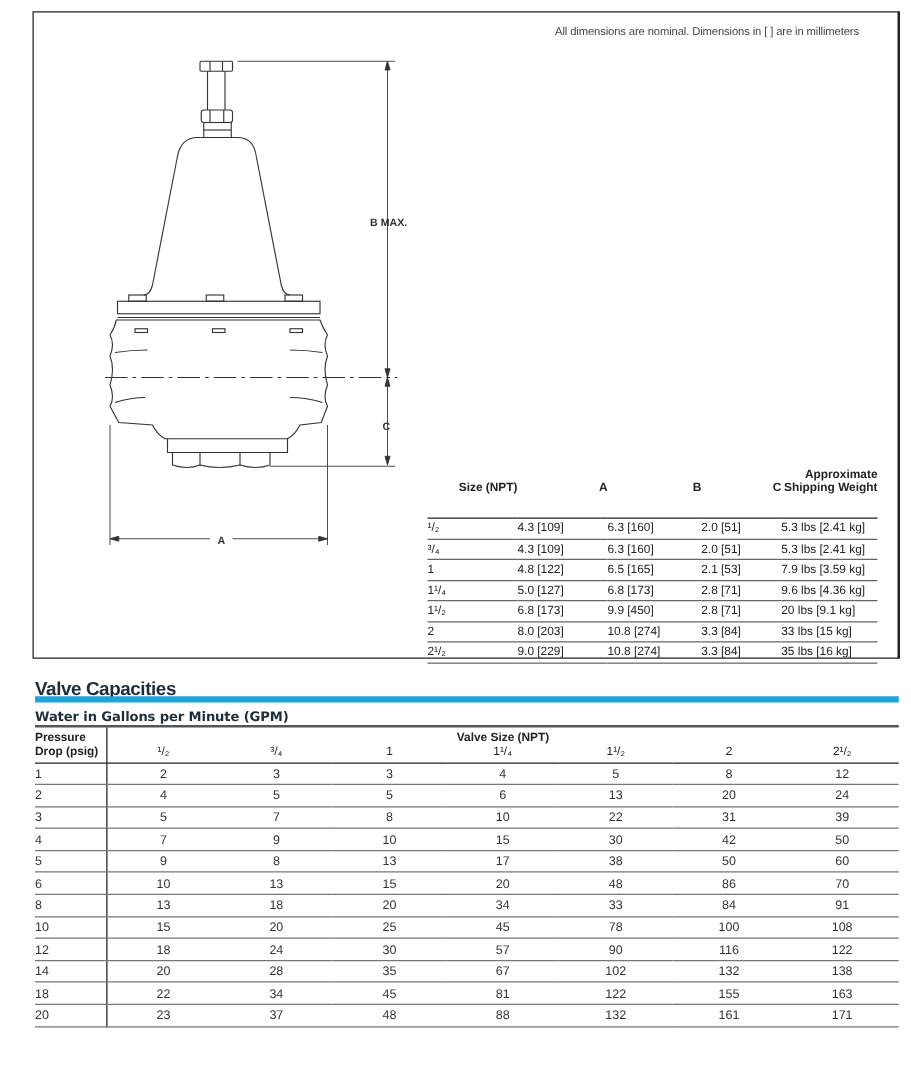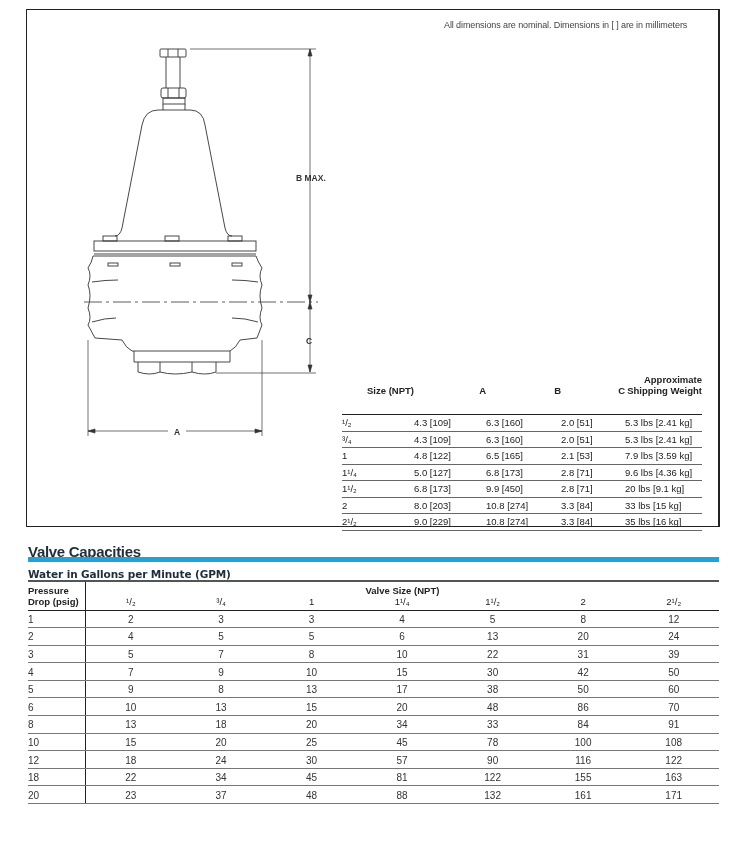--- a/index.html
+++ b/index.html
@@ -310,20 +310,30 @@
         <td class="pd">12</td>
         <td>18</td>
         <td>24</td>
         <td>30</td>
         <td>57</td>
         <td>90</td>
         <td>116</td>
         <td>122</td>
       </tr>
       <tr>
+        <td class="pd">14</td>
+        <td>20</td>
+        <td>28</td>
+        <td>35</td>
+        <td>67</td>
+        <td>102</td>
+        <td>132</td>
+        <td>138</td>
+      </tr>
+      <tr>
         <td class="pd">18</td>
         <td>22</td>
         <td>34</td>
         <td>45</td>
         <td>81</td>
         <td>122</td>
         <td>155</td>
         <td>163</td>
       </tr>
       <tr>

